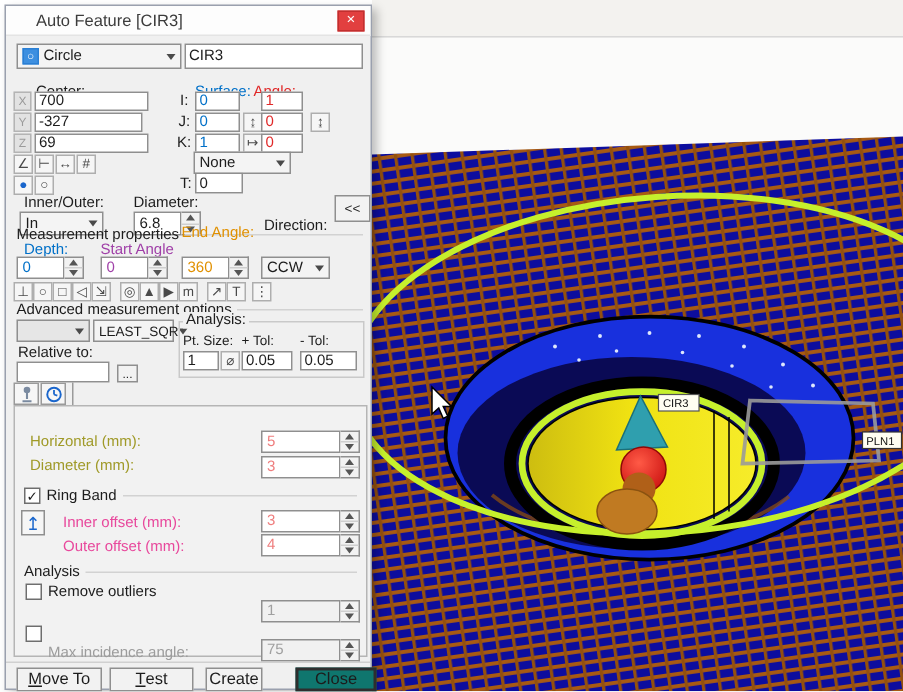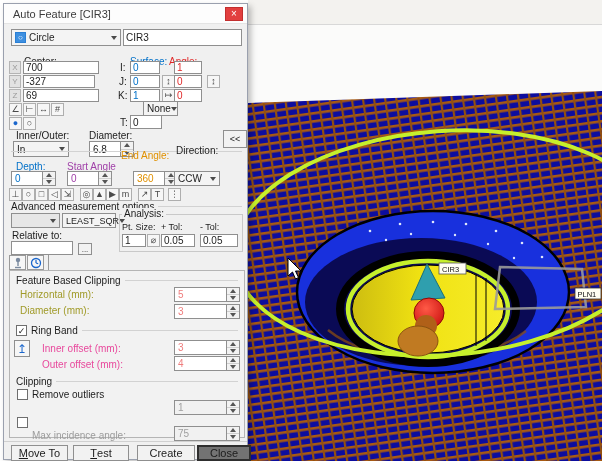--- a/index.html
+++ b/index.html
@@ -6,42 +6,42 @@
 html,body{width:602px;height:461px}
 body{position:relative;font-family:"Liberation Sans",sans-serif;font-size:10px;color:#1c1c1c;background:#fff;overflow:hidden}
 .abs{position:absolute}
 
 #viewport{left:248px;top:0;width:354px;height:461px;background:#fbfbfa;overflow:hidden}
 #vp-top{left:0;top:0;width:354px;height:25px;background:#f3f2ef;border-bottom:1px solid #d8d8d8}
 #scene{left:0;top:0;width:354px;height:461px}
 
 #dialog{left:3px;top:3px;width:245px;height:457px;background:#f0f0f0;border:1px solid #9aa0ae;box-shadow:3px 3px 6px rgba(0,0,0,.25)}
 #titlebar{left:0;top:0;width:243px;height:20px;background:#fdfdfd;border-bottom:1px solid #e4e4e4;display:flex;align-items:center}
-#title{margin-left:9px;font-size:11px;color:#3c3c3c}
+#title{margin-left:20px;font-size:11px;color:#3c3c3c}
 #close-btn{position:absolute;right:4px;top:3px;width:18px;height:14px;background:#e23f3f;color:#fff;font-size:10px;line-height:12px;text-align:center;border:1px solid #c22f2f}
 .fld{background:#fff;border:1px solid #8f8f8f;display:flex;align-items:center;padding:0 2px;font-size:10px;overflow:hidden;white-space:nowrap}
 .combo{background:#f4f4f4;border:1px solid #8f8f8f;display:flex;align-items:center;padding:0 3px;font-size:10px;white-space:nowrap}
 .combo .chev{margin-left:auto;width:0;height:0;border-left:3.5px solid transparent;border-right:3.5px solid transparent;border-top:4px solid #4a4a4a}
 .combo.dis{background:#e6e6e6;color:#9c9c9c}
 .spin{display:flex}
 .spin .sv{flex:1;background:#fff;border:1px solid #8f8f8f;padding:0 3px;display:flex;align-items:center;overflow:hidden}
 .spin.dis .sv{background:#f1f1f1;color:#a0a0a0}
 .sb{width:13px;display:flex;flex-direction:column;border:1px solid #8f8f8f;border-left:none;background:#f2f2f2}
 .sb .sbu,.sb .sbd{flex:1;display:flex;align-items:center;justify-content:center}
 .sb .sbu{border-bottom:1px solid #cfcfcf}
 .tu{width:0;height:0;border-left:3px solid transparent;border-right:3px solid transparent;border-bottom:4px solid #555}
 .td{width:0;height:0;border-left:3px solid transparent;border-right:3px solid transparent;border-top:4px solid #555}
 .lbl{white-space:nowrap}
 .icbtn{border:1px solid #aeaeae;background:#f6f6f6;color:#4a4a4a;display:flex;align-items:center;justify-content:center;font-size:9px;line-height:1}
 .axbtn{border:1px solid #b4b4b4;background:#e2e2e2;color:#9a9a9a;display:flex;align-items:center;justify-content:center;font-size:8px}
 .ghead{display:flex;align-items:center;gap:4px;color:#1c1c1c}
 .ghead .rule{flex:1;border-top:1px solid #d2d2d2;height:0}
 .chk{width:11px;height:11px;background:#fff;border:1px solid #6e6e6e;display:flex;align-items:center;justify-content:center;font-size:9px;color:#1c1c1c}
 .btn{background:#f2f2f2;border:1px solid #8f8f8f;display:flex;align-items:center;justify-content:center;font-size:11px;color:#1c1c1c}
-.btn.focused{border:2px solid #2e2e2e;background:#737373}
+.btn.focused{border:2px solid #2e2e2e;background:#0f766e}
 .u{text-decoration:underline}
 .c-blue{color:#0070c8}.c-red{color:#e02828}.c-purple{color:#a040a8}.c-orange{color:#e09000}
 .c-olive{color:#a09a28}.c-pink{color:#e8489c}.v-pink{color:#ef7d7d}
 .dis-t{color:#9c9c9c}
 .panel{border:1px solid #b5b5b5;background:#f2f2f2}
 .gbox{border:1px solid #c9c9c9}
 .sep{border-top:1px solid #d0d0d0}
 .tabdiv{border-left:1px solid #9a9a9a}
 </style>
 </head>
@@ -155,21 +155,21 @@
 
   <span class="abs lbl" style="left:114px;top:86px">K:</span>
   <div class="abs fld c-blue" style="left:126px;top:85px;width:30px;height:13px">1</div>
   <div class="abs icbtn" style="left:158px;top:85px;width:13px;height:13px">↦</div>
   <div class="abs fld c-red" style="left:170px;top:85px;width:28px;height:13px">0</div>
 
   <div class="abs icbtn" style="left:5px;top:99px;width:13px;height:13px">∠</div>
   <div class="abs icbtn" style="left:19px;top:99px;width:13px;height:13px">⊢</div>
   <div class="abs icbtn" style="left:33px;top:99px;width:13px;height:13px">↔</div>
   <div class="abs icbtn" style="left:47px;top:99px;width:13px;height:13px">#</div>
-  <div class="abs combo" style="left:139px;top:97px;width:35px;height:15px">
+  <div class="abs combo" style="left:125px;top:97px;width:65px;height:15px">
     <span>None</span>
       <span class="chev"></span>
   </div>
 
   <div class="abs icbtn" style="left:5px;top:113px;width:13px;height:13px;color:#1a66cc">●</div>
   <div class="abs icbtn" style="left:19px;top:113px;width:13px;height:13px">○</div>
   <span class="abs lbl" style="left:116px;top:113px">T:</span>
   <div class="abs fld" style="left:126px;top:111px;width:32px;height:14px">0</div>
 
   <span class="abs lbl" style="left:12px;top:126px">Inner/Outer:</span>
@@ -185,20 +185,21 @@
           <i class="tu"></i>
         </span>
         <span class="sbd">
           <i class="td"></i>
         </span>
       </span>
   </div>
   <div class="abs btn" style="left:219px;top:126px;width:24px;height:18px;font-size:9px">&lt;&lt;</div>
 
   <div class="abs ghead" style="left:7px;top:147px;width:231px">
+    <span class="lbl">Measurement properties</span>
       <span class="rule"></span>
   </div>
   <span class="abs lbl c-blue" style="left:12px;top:157px">Depth:</span>
   <span class="abs lbl c-purple" style="left:63px;top:157px">Start Angle</span>
   <span class="abs lbl c-orange" style="left:117px;top:146px">End Angle:</span>
   <span class="abs lbl" style="left:172px;top:141px">Direction:</span>
   <div class="abs spin" style="left:7px;top:167px;width:45px;height:15px">
     <span class="sv c-blue">0</span>
     <span class="sb">
         <span class="sbu">
@@ -213,21 +214,21 @@
     <span class="sv c-purple">0</span>
     <span class="sb">
         <span class="sbu">
           <i class="tu"></i>
         </span>
         <span class="sbd">
           <i class="td"></i>
         </span>
       </span>
   </div>
-  <div class="abs spin" style="left:129px;top:167px;width:45px;height:15px">
+  <div class="abs spin" style="left:117px;top:167px;width:45px;height:15px">
     <span class="sv c-orange">360</span>
     <span class="sb">
         <span class="sbu">
           <i class="tu"></i>
         </span>
         <span class="sbd">
           <i class="td"></i>
         </span>
       </span>
   </div>
@@ -284,24 +285,20 @@
   <div class="abs icbtn" style="left:23px;top:251px;width:17px;height:15px;border-color:#9a9a9a">
     <svg width="12" height="12" viewBox="0 0 12 12">
       <circle cx="6" cy="6" r="4.5" fill="none" stroke="#1a66cc" stroke-width="1.3"></circle>
         <line x1="6" y1="6" x2="6" y2="3" stroke="#1a66cc" stroke-width="1.2"></line>
         <line x1="6" y1="6" x2="8.2" y2="6.8" stroke="#1a66cc" stroke-width="1.2"></line>
     </svg>
   </div>
   <div class="abs tabdiv" style="left:44px;top:251px;height:15px"></div>
 
   <div class="abs panel" style="left:5px;top:266px;width:236px;height:168px"></div>
-  <div class="abs ghead" style="left:12px;top:271px;width:222px">
-    <span class="lbl">Feature Based Clipping</span>
-      <span class="rule"></span>
-  </div>
   <span class="abs lbl c-olive" style="left:16px;top:285px">Horizontal (mm):</span>
   <div class="abs spin" style="left:170px;top:283px;width:66px;height:15px">
     <span class="sv v-pink">5</span>
     <span class="sb">
         <span class="sbu">
           <i class="tu"></i>
         </span>
         <span class="sbd">
           <i class="td"></i>
         </span>
@@ -349,21 +346,21 @@
         <span class="sbu">
           <i class="tu"></i>
         </span>
         <span class="sbd">
           <i class="td"></i>
         </span>
       </span>
   </div>
 
   <div class="abs ghead" style="left:12px;top:372px;width:222px">
-    <span class="lbl">Clipping</span>
+    <span class="lbl">Analysis</span>
       <span class="rule"></span>
   </div>
   <span class="abs chk" style="left:13px;top:385px"></span>
   <span class="abs lbl" style="left:28px;top:385px">Remove outliers</span>
   <div class="abs spin dis" style="left:170px;top:396px;width:66px;height:15px">
     <span class="sv">1</span>
     <span class="sb">
         <span class="sbu">
           <i class="tu"></i>
         </span>
@@ -388,15 +385,15 @@
 
   <div class="abs sep" style="left:0;top:437px;width:243px"></div>
   <div class="abs btn" style="left:7px;top:441px;width:57px;height:16px">
     <span class="u">M</span>
       <span>ove To</span>
   </div>
   <div class="abs btn" style="left:69px;top:441px;width:56px;height:16px">
     <span class="u">T</span>
       <span>est</span>
   </div>
-  <div class="abs btn" style="left:133px;top:441px;width:58px;height:16px">Create</div>
+  <div class="abs btn" style="left:133px;top:441px;width:38px;height:16px">Create</div>
   <div class="abs btn focused" style="left:193px;top:441px;width:54px;height:16px">Close</div>
 </div>
 
 </body></html>

